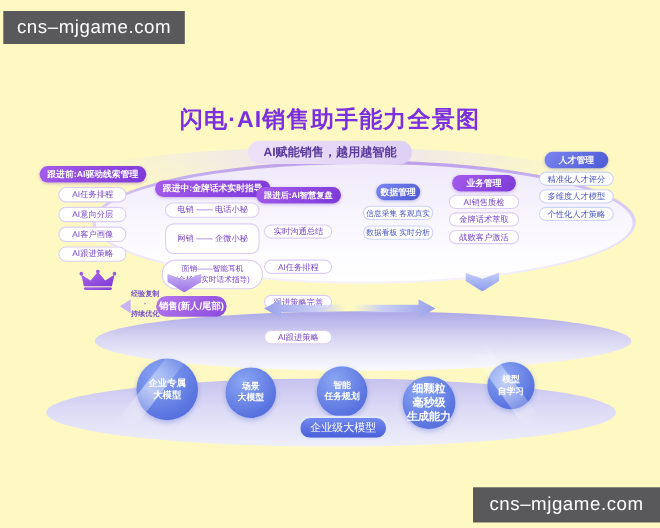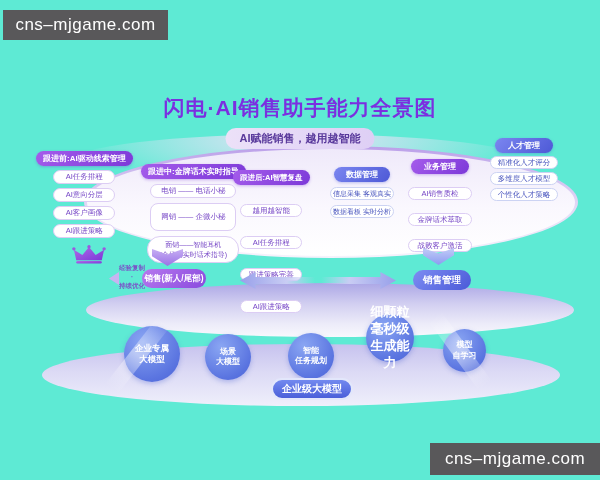--- a/index.html
+++ b/index.html
@@ -1,18 +1,18 @@
 <!DOCTYPE html>
 <html><head>
 <meta charset="utf-8">
 <style>
   *{margin:0;padding:0;box-sizing:border-box}
   html,body{background:#fff}
   body{font-family:"Liberation Sans","DejaVu Sans",sans-serif}
-  .stage{position:relative;width:600px;height:480px;background:#5eead4;overflow:hidden}
+  .stage{position:relative;width:600px;height:480px;background:#fef9c3;overflow:hidden}
 
   .watermark{position:absolute;background:#59585a;color:#fff;display:flex;align-items:center;justify-content:center;
     font-size:17px;letter-spacing:.5px;z-index:10}
   .wm-tl{left:3px;top:10px;width:165px;height:30px}
   .wm-br{left:430px;top:443px;width:170px;height:32px}
 
   .title{position:absolute;left:0;right:0;top:94px;text-align:center;font-size:21px;font-weight:bold;
     letter-spacing:1px;color:#7b2fe0;z-index:2}
   .subtitle{position:absolute;left:50%;transform:translateX(-50%);top:128px;
     background:linear-gradient(90deg,#ece1f8,#decff5);color:#5a3a9c;font-size:11px;font-weight:bold;
@@ -62,21 +62,21 @@
   .mpill{position:absolute;left:413px;top:270px;width:58px;height:20px;border-radius:10px;z-index:3;
     background:linear-gradient(135deg,#7d8cf2,#4b5ad8);color:#fff;font-size:9.5px;font-weight:bold;
     display:flex;align-items:center;justify-content:center}
 
   .circ{position:absolute;border-radius:50%;z-index:3;color:#fff;font-weight:bold;text-align:center;
     display:flex;align-items:center;justify-content:center;white-space:pre-line;line-height:1.3;
     background:radial-gradient(circle at 35% 28%,#8aa6f3,#5a74e0 70%,#4c63d6);
     box-shadow:0 2px 5px rgba(80,100,210,.35)}
   .epill{position:absolute;left:271px;top:378px;width:82px;height:22px;border-radius:12px;z-index:4;
     background:linear-gradient(180deg,#7289ef,#4a5fd9);border:2px solid #e3e7fb;color:#fff;
-    font-size:10px;font-weight:bold;display:flex;align-items:center;justify-content:center}
+    font-size:10px;font-weight:normal;display:flex;align-items:center;justify-content:center}
   .streak{position:absolute;width:16px;height:86px;z-index:4;opacity:.55;pointer-events:none;
     background:linear-gradient(180deg,rgba(255,255,255,0),rgba(255,255,255,.9),rgba(255,255,255,0))}
 </style>
 </head>
 <body>
 
 <div class="stage">
 
   <div class="watermark wm-tl">cns–mjgame.com</div>
   <div class="watermark wm-br">cns–mjgame.com</div>
@@ -100,33 +100,33 @@
   <div class="col" style="left:141px;top:164px;gap:5px">
     <div class="col-h h-purple">跟进中:金牌话术实时指导</div>
     <div class="pill p-purple" style="width:86px;height:14px">电销 —— 电话小秘</div>
     <div class="pill p-purple" style="width:86px;height:28px">网销 —— 企微小秘</div>
     <div class="pill p-purple ml" style="width:92px;height:27px;font-size:7px;border-radius:13px">面销——智能耳机
 (全场景实时话术指导)</div>
   </div>
 
   <div class="col" style="left:233px;top:170px;gap:19px">
     <div class="col-h h-purple" style="font-size:7.5px">跟进后:AI智慧复盘</div>
-    <div class="pill p-purple" style="width:62px;height:13px">越用越智能</div>
+    <div class="pill p-purple" style="width:62px;height:13px">实时沟通总结</div>
     <div class="pill p-purple" style="width:62px;height:13px">AI任务排程</div>
     <div class="pill p-purple" style="width:62px;height:13px">跟进策略完善</div>
     <div class="pill p-purple" style="width:62px;height:13px">AI跟进策略</div>
   </div>
 
   <div class="col" style="left:330px;top:167px;gap:5px">
-    <div class="col-h h-blue" style="width:56px">数据管理</div>
+    <div class="col-h h-blue" style="width:40px">数据管理</div>
     <div class="pill p-blue" style="width:64px;height:13px;font-size:7px">信息采集 客观真实</div>
     <div class="pill p-blue" style="width:64px;height:13px;font-size:7px">数据看板 实时分析</div>
   </div>
 
-  <div class="col" style="left:408px;top:159px;gap:13px">
+  <div class="col" style="left:408px;top:159px;gap:3px">
     <div class="col-h h-purple" style="width:58px">业务管理</div>
     <div class="pill p-purple" style="width:64px;height:13px">AI销售质检</div>
     <div class="pill p-purple" style="width:64px;height:13px">金牌话术萃取</div>
     <div class="pill p-purple" style="width:64px;height:13px">战败客户激活</div>
   </div>
 
   <div class="col" style="left:490px;top:138px;gap:3px">
     <div class="col-h h-blue" style="width:58px">人才管理</div>
     <div class="pill p-blue" style="width:68px;height:13px">精准化人才评分</div>
     <div class="pill p-blue" style="width:68px;height:13px">多维度人才模型</div>
@@ -147,32 +147,31 @@
     <circle cx="34" cy="4" r="1.8" fill="#9b59e0"></circle>
   </svg>
   <div class="ltri"></div>
   <div class="transfer ml">经验复制
 ·
 持续优化</div>
   <div class="darrow da-purple" style="left:152px;top:249px;width:31px;height:17px"></div>
   <div class="spill">销售(新人/尾部)</div>
   <div class="dbl"></div>
   <div class="darrow da-blue" style="left:423px;top:248px;width:31px;height:17px"></div>
-  <div class="mpill">销售管理</div>
 
   <div class="ellipse mid-ellipse"></div>
 
   <div class="ellipse bottom-ellipse"></div>
   <div class="circ ml" style="left:124px;top:326px;width:56px;height:56px;font-size:8.5px">企业专属
 大模型</div>
   <div class="circ ml" style="left:205px;top:334px;width:46px;height:46px;font-size:8px">场景
 大模型</div>
   <div class="circ ml" style="left:288px;top:333px;width:46px;height:46px;font-size:8px">智能
 任务规划</div>
-  <div class="circ ml" style="left:366px;top:314px;width:48px;height:48px;font-size:13px">细颗粒
+  <div class="circ ml" style="left:366px;top:342px;width:48px;height:48px;font-size:10px">细颗粒
 毫秒级
 生成能力</div>
   <div class="circ ml" style="left:443px;top:329px;width:43px;height:43px;font-size:8px">模型
 自学习</div>
   <div class="streak" style="left:130px;top:312px;transform:rotate(38deg)"></div>
   <div class="streak" style="left:452px;top:308px;transform:rotate(-36deg)"></div>
   <div class="epill">企业级大模型</div>
 
 </div>
 

